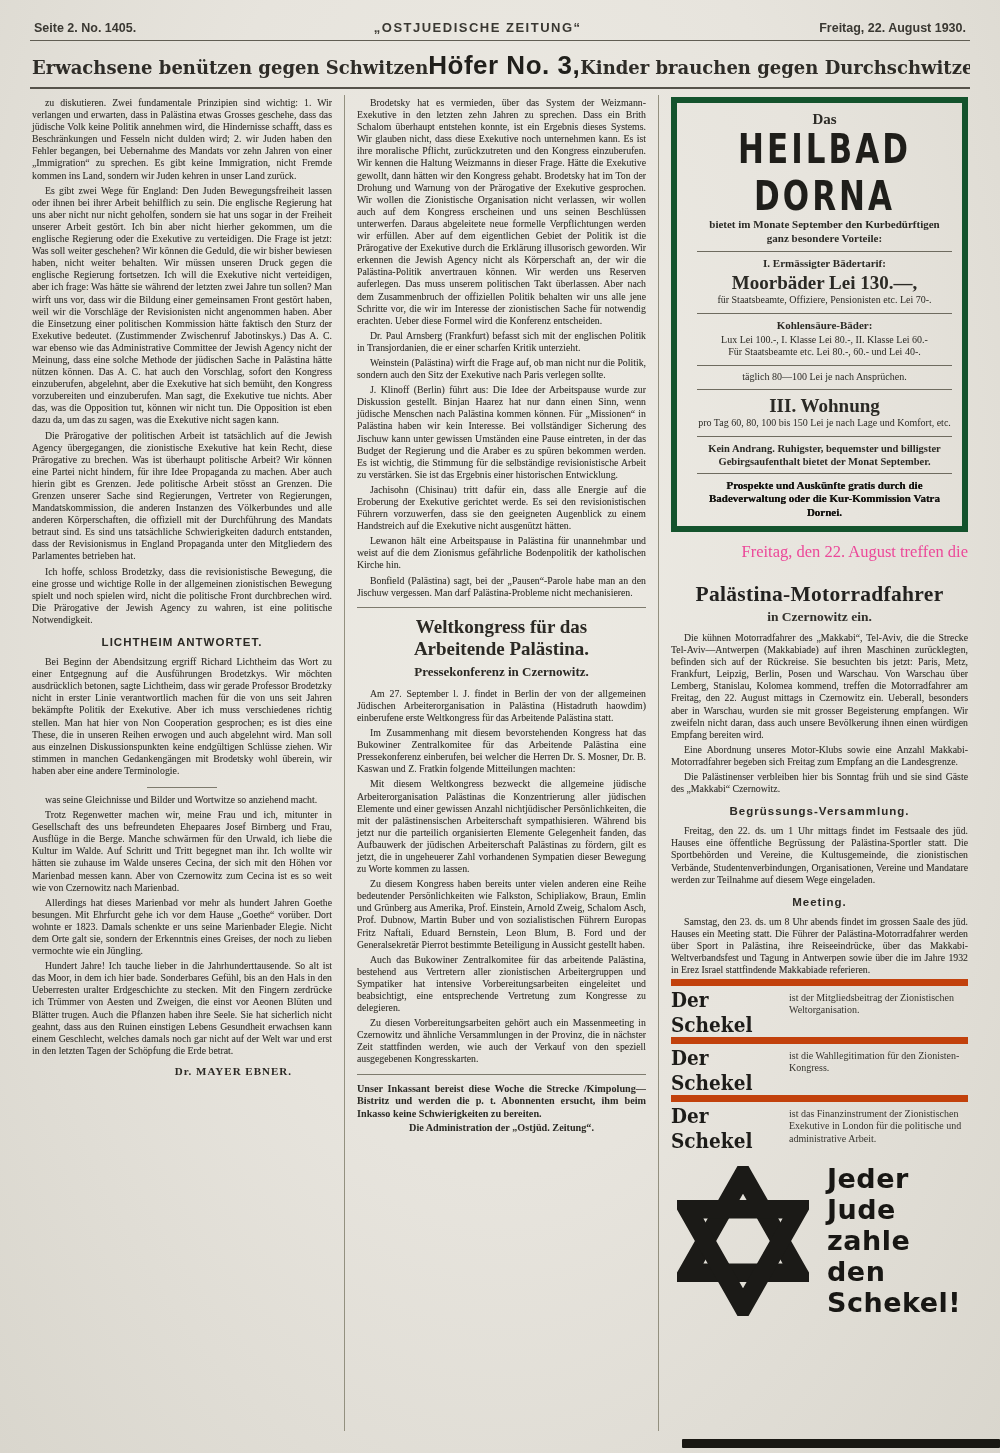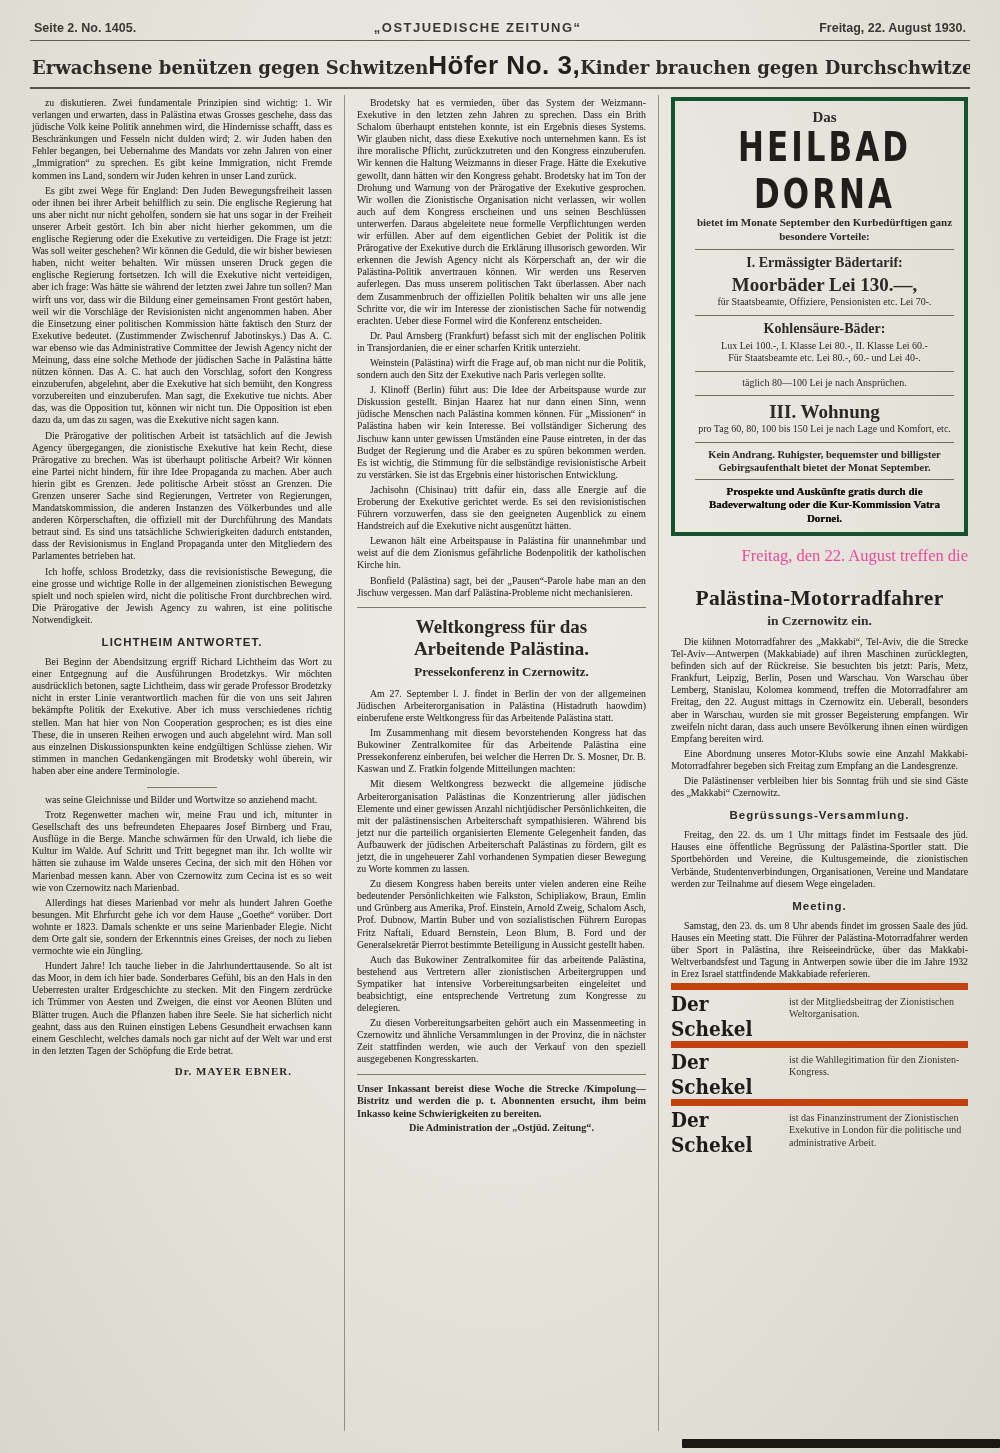--- a/index.html
+++ b/index.html
@@ -43,27 +43,27 @@
     margin-top:8px; padding-right:40px; color:#2c2a25; }
 
   .sec-title { text-align:center; font-size:19px; font-weight:bold; line-height:22px;
     margin:6px 12px 4px 12px; color:#2b2924; }
   .sec-sub { text-align:center; font-weight:bold; font-size:13px; margin:4px 0 8px 0; color:#2b2924; }
 
   .notice { font-weight:bold; font-size:10.2px; line-height:12.6px; text-align:justify; margin-top:6px; color:#2b2a25;}
   .notice-sig { font-weight:bold; font-size:10.2px; text-align:center; margin-top:2px; color:#2b2a25;}
 
   
-  .adbox { border:4px solid #14532d; padding:8px 10px 0 20px; text-align:center; color:#2b2a25; margin-bottom:10px; }
+  .adbox { border:6px solid #14532d; padding:8px 10px 0 20px; text-align:center; color:#2b2a25; margin-bottom:10px; }
   .ad-kicker { font-weight:bold; font-size:15px; }
   .ad-title { display:inline-block; font-family:"DejaVu Sans", sans-serif; font-weight:bold;
     font-size:31px; letter-spacing:3px; transform:scaleY(1.3); margin:8px 0 10px 0; color:#1f1e1a; }
   .ad-intro { font-weight:bold; font-size:11px; line-height:13.5px; margin-bottom:6px; }
   .ad-sec { border-top:1px solid #6e6b5f; padding:5px 0 6px 0; }
-  .ad-sec-title { font-weight:bold; font-size:14px; margin-bottom:3px; }
+  .ad-sec-title { font-weight:bold; font-size:11px; margin-bottom:3px; }
   .ad-big { font-weight:bold; font-size:19px; }
   .ad-line { font-size:10px; line-height:12.5px; }
   .ad-note { border-top:1px solid #6e6b5f; font-weight:bold; font-size:10.5px; line-height:13px; padding:5px 4px; }
   .ad-footer { border-top:1px solid #6e6b5f; font-weight:bold; font-size:11px; line-height:13.5px;
     padding:5px 2px 7px 2px; color:#171613; text-shadow:0 0 .6px #171613; }
 
   
   .pretitle { text-align:right; font-size:16.5px; margin:6px 0 20px 0; color:#ec4899; }
   .motor-title { text-align:center; font-weight:bold; font-size:21.5px; letter-spacing:.3px; color:#232220; }
   .motor-sub { text-align:center; font-weight:bold; font-size:13.5px; margin:2px 0 7px 0; }
@@ -214,18 +214,32 @@
           <div class="schekel-row">
           <span class="schekel-brand">Der Schekel</span>
           <span class="schekel-text">ist die Wahllegitimation für den Zionisten-Kongress.</span>
         </div>
           <div class="schekel-row">
           <span class="schekel-brand">Der Schekel</span>
           <span class="schekel-text">ist das Finanzinstrument der Zionistischen Exekutive in London für die politische und administrative Arbeit.</span>
         </div>
         </div>
 
+      <div class="cta">
+        <svg class="star" viewBox="0 0 100 112">
+          <polygon points="50,6 92,80 8,80" fill="none" stroke="#1b1a17" stroke-width="14"></polygon>
+          <polygon points="50,106 8,32 92,32" fill="none" stroke="#1b1a17" stroke-width="14"></polygon>
+        </svg>
+        <div class="cta-lines">
+
+        <div class="cta-line">Jeder</div>
+            <div class="cta-line">Jude</div>
+            <div class="cta-line">zahle</div>
+            <div class="cta-line">den</div>
+            <div class="cta-line">Schekel!</div>
+          </div>
+      </div>
 
     </div>
   </div>
 
   <div class="scan-bar"></div>
 </div>
 
 </body></html>

